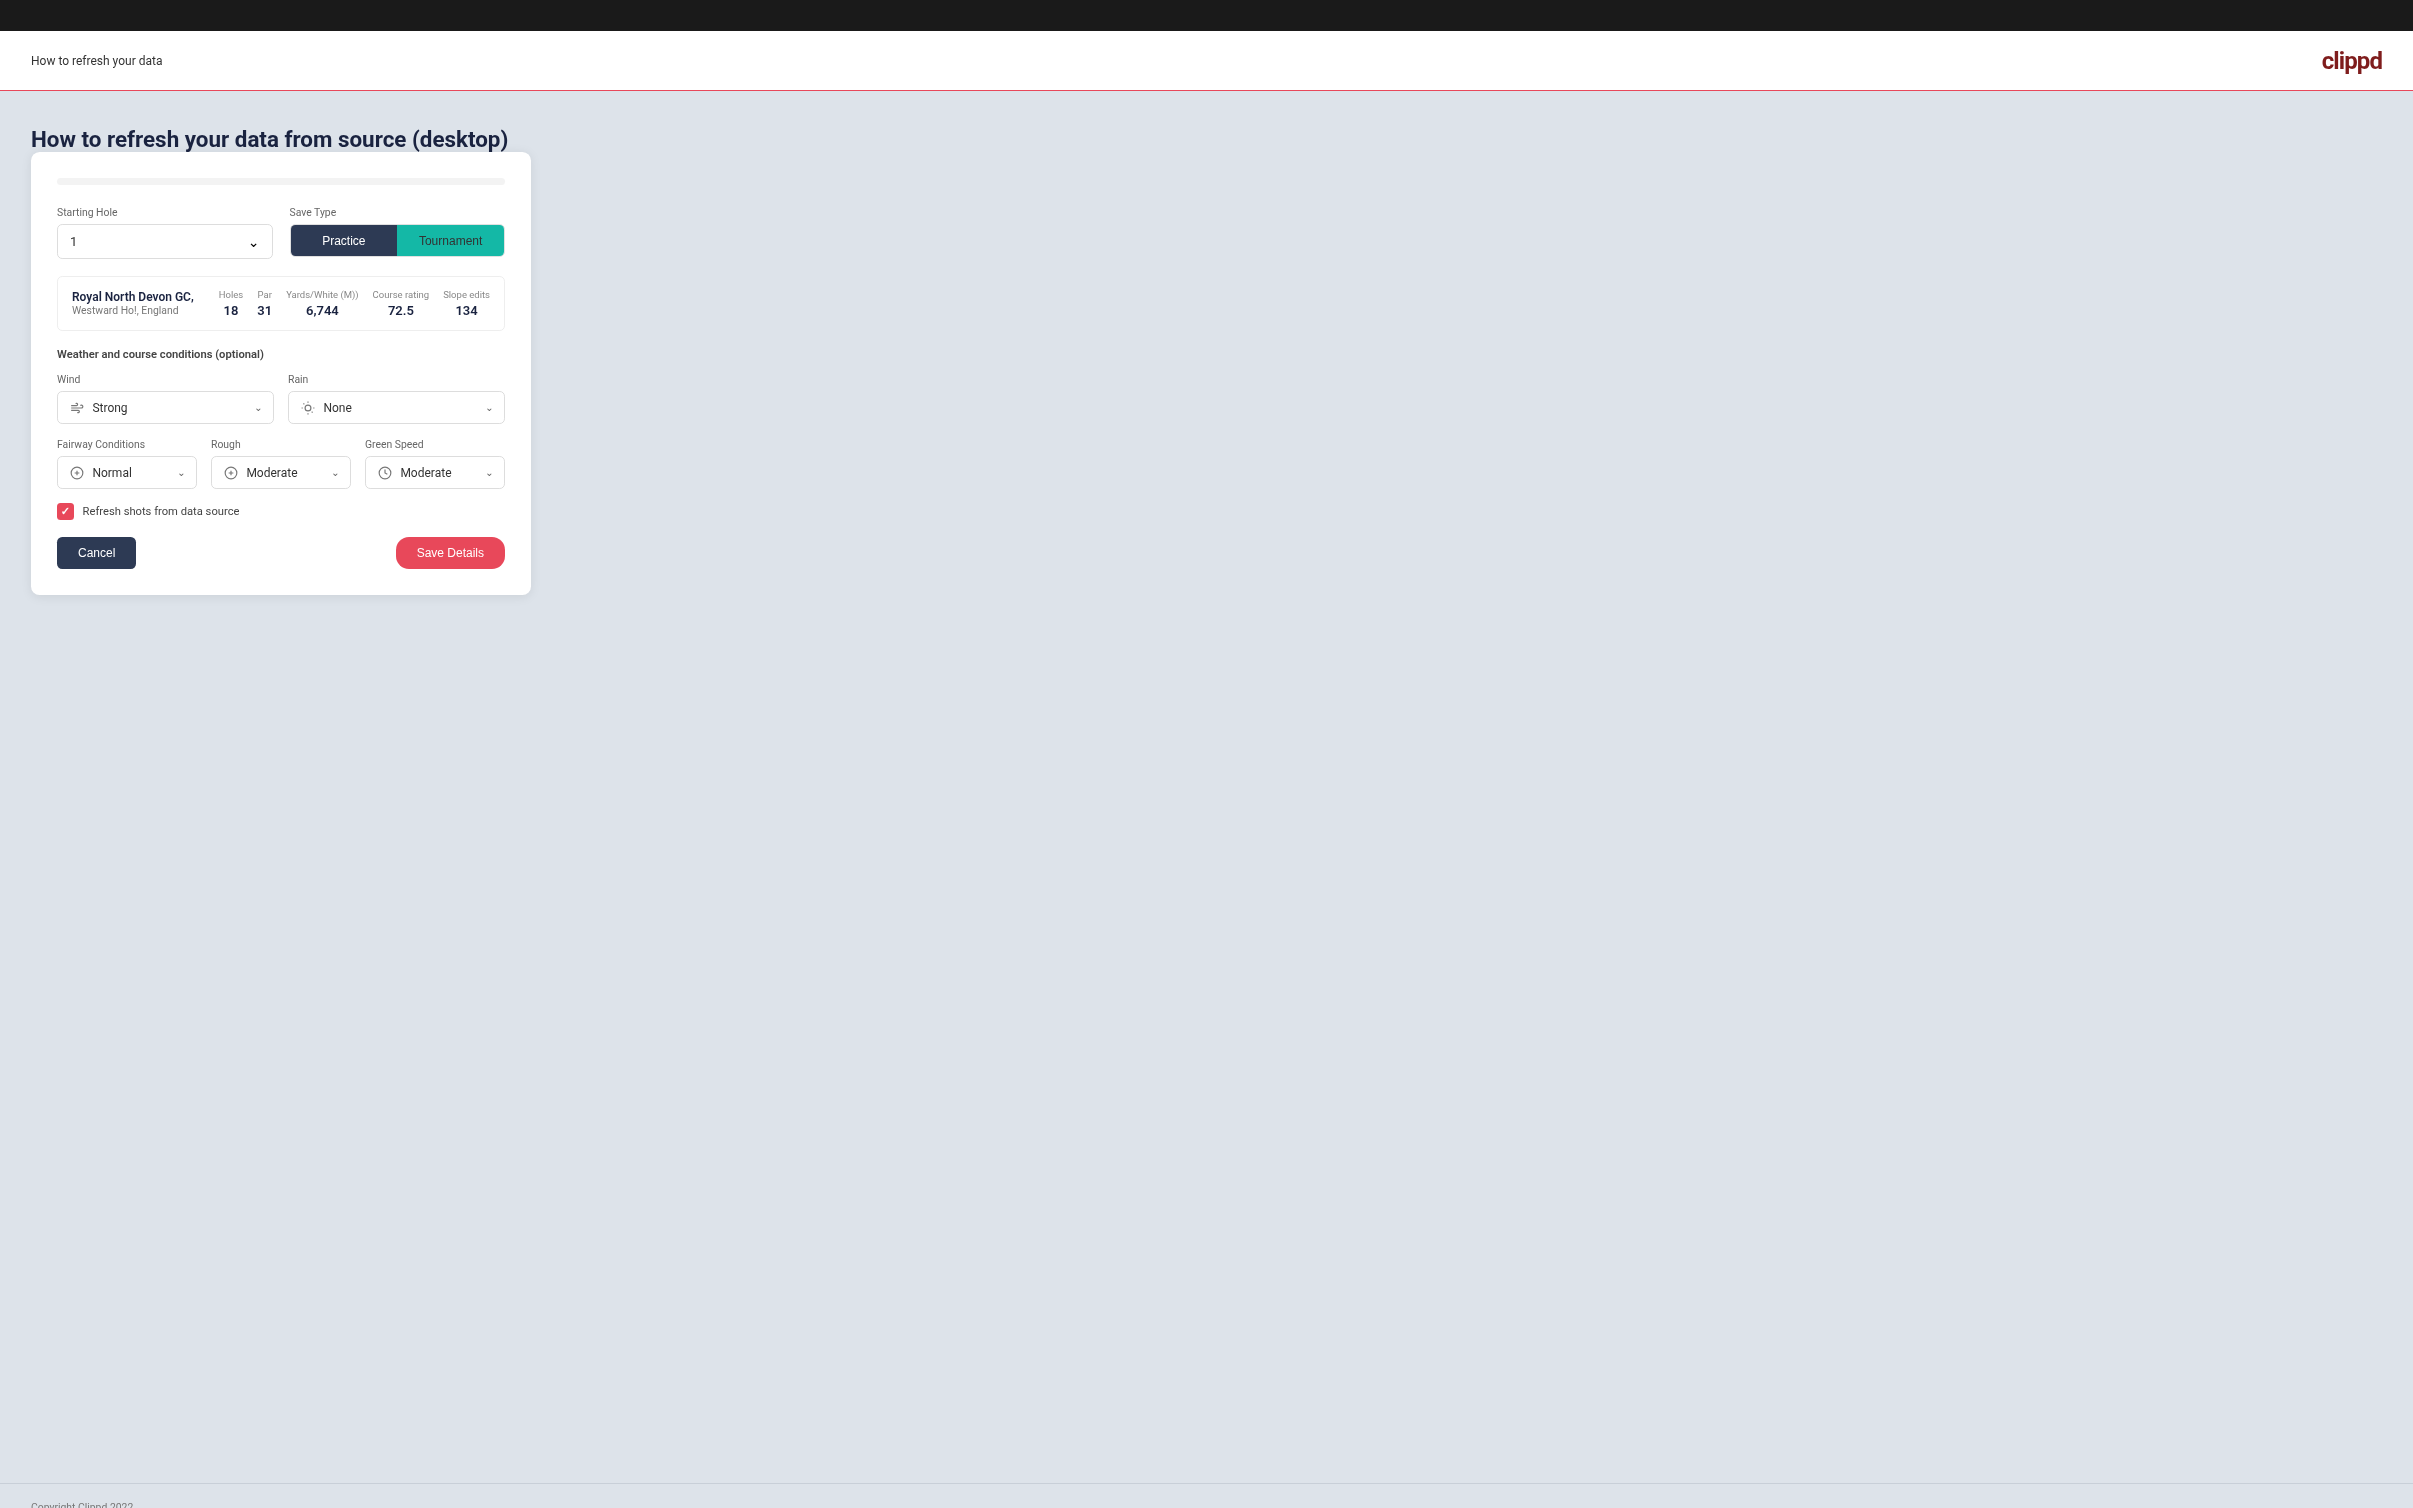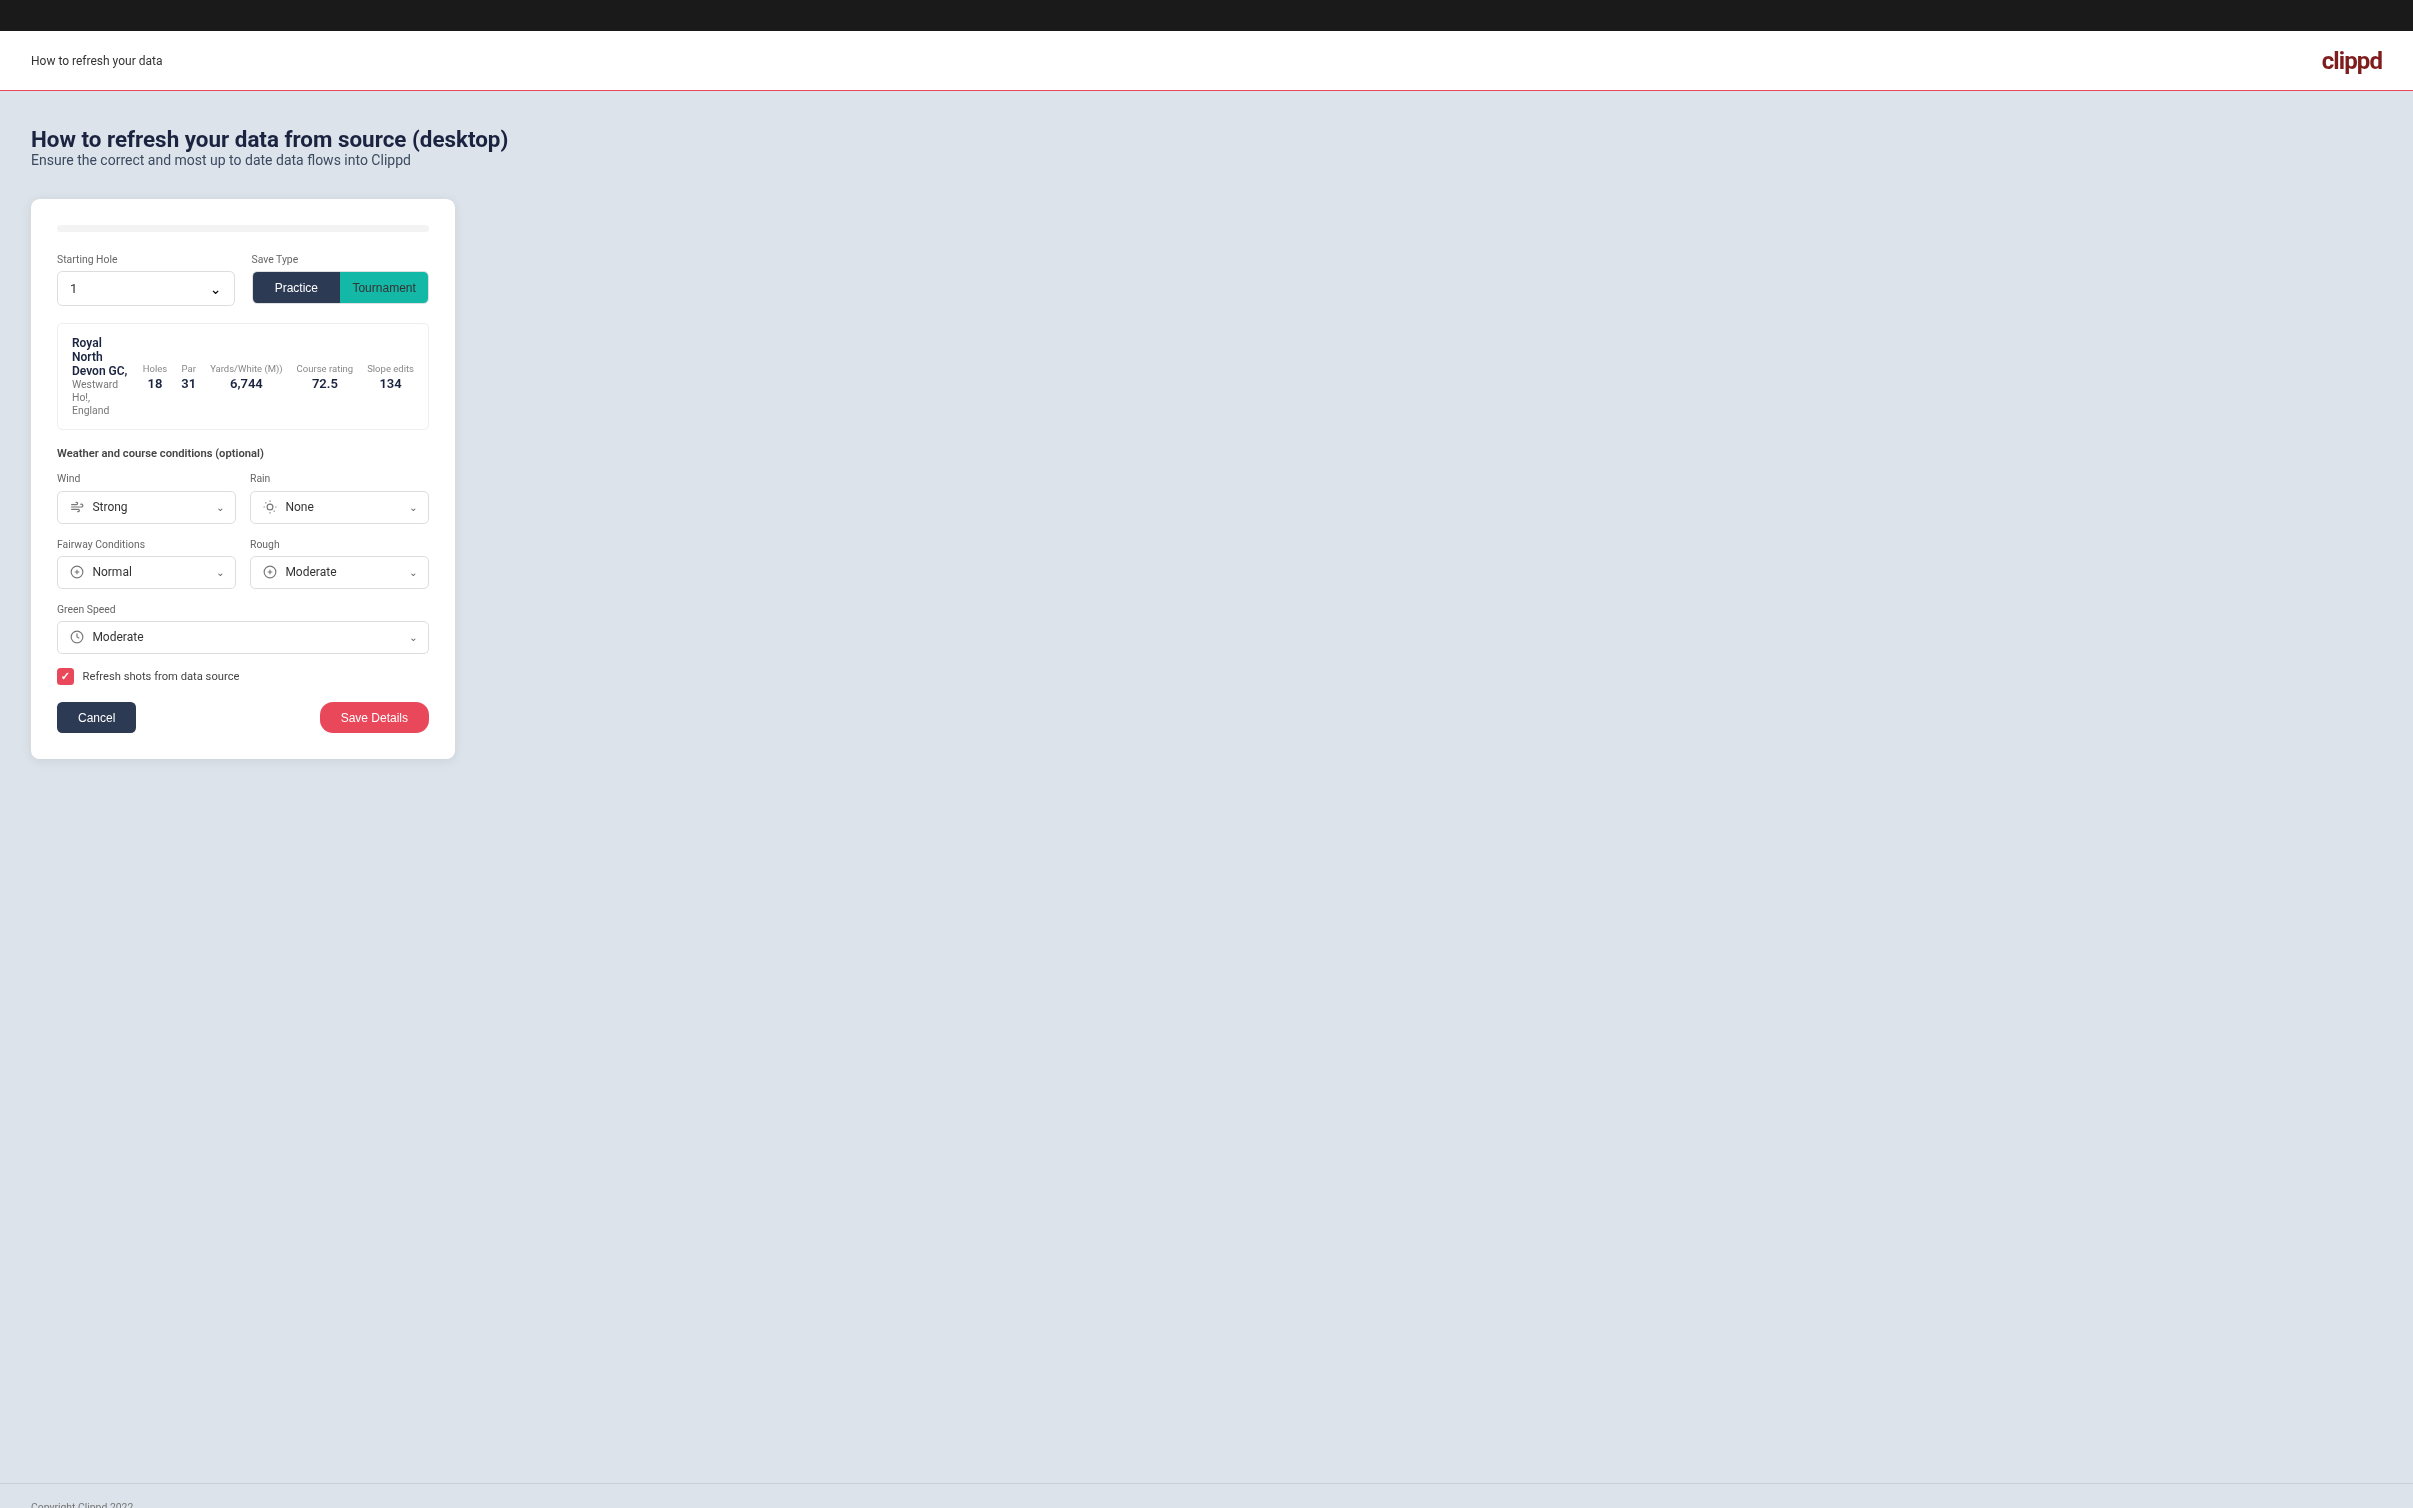--- a/index.html
+++ b/index.html
@@ -54,21 +54,21 @@
     .content-area {
       display: flex;
       gap: 52px;
       align-items: flex-start;
     }
 
     .form-card {
       background: #fff;
       border-radius: 8.6px;
       padding: 26px;
-      width: 424px;
+      width: 500px;
       flex-shrink: 0;
       box-shadow: 0 1.7px 10.4px rgba(0,0,0,0.08);
     }
 
     .form-row {
       display: flex;
       gap: 17px;
       margin-bottom: 17px;
     }
 
@@ -319,21 +319,20 @@
 
 <div class="top-bar"></div>
 
 <div class="header">
   <span class="header-title">How to refresh your data</span>
   <span class="logo">clippd</span>
 </div>
 
 <div class="main-content">
   <h1 class="page-title">How to refresh your data from source (desktop)</h1>
-  <p class="page-subtitle">Ensure the correct and most up to date data flows into Clippd</p>
 
   <div class="content-area">
 
     <div class="form-card">
 
       <div class="divider"></div>
 
       <div class="form-row">
         <div class="form-group">
           <label>Starting Hole</label>

